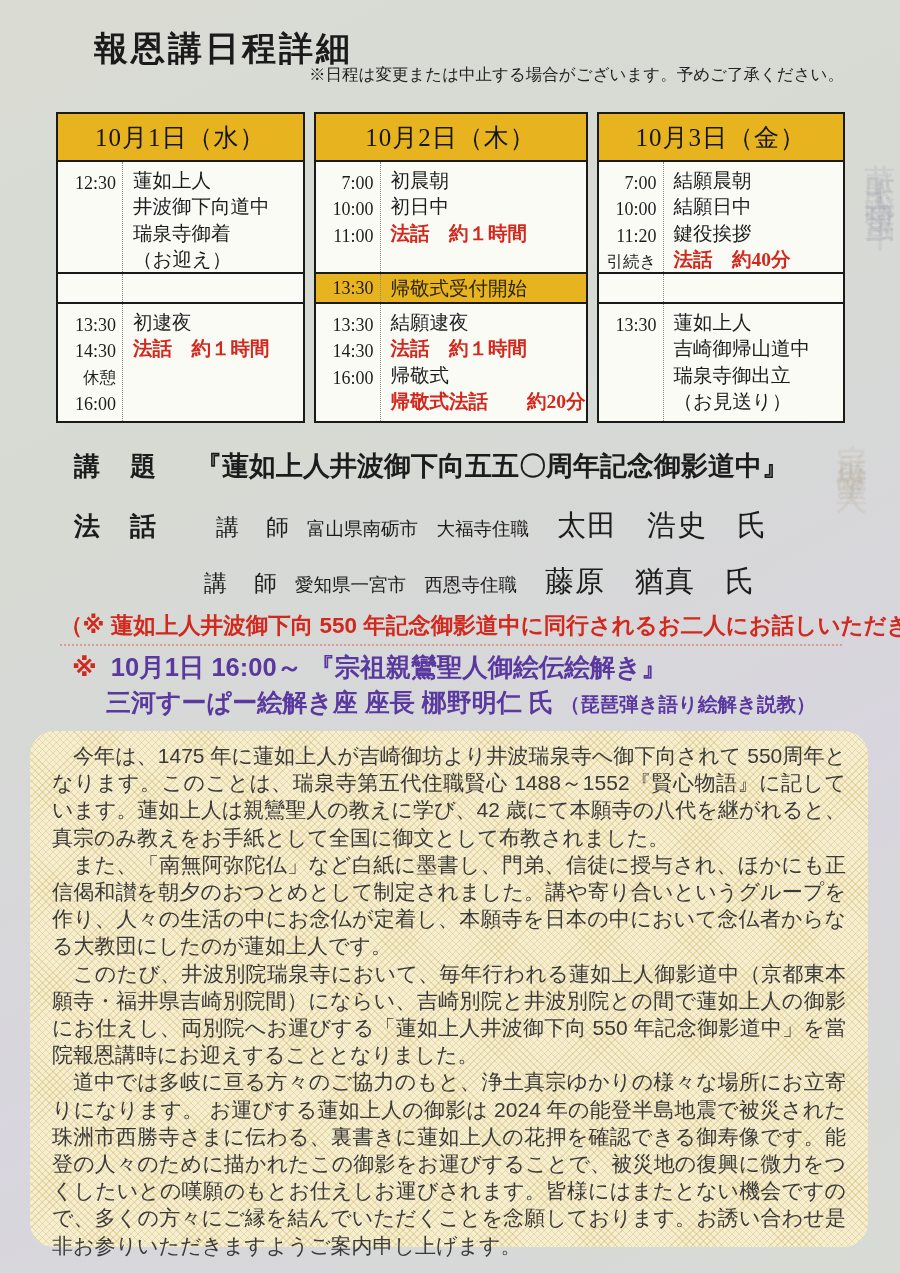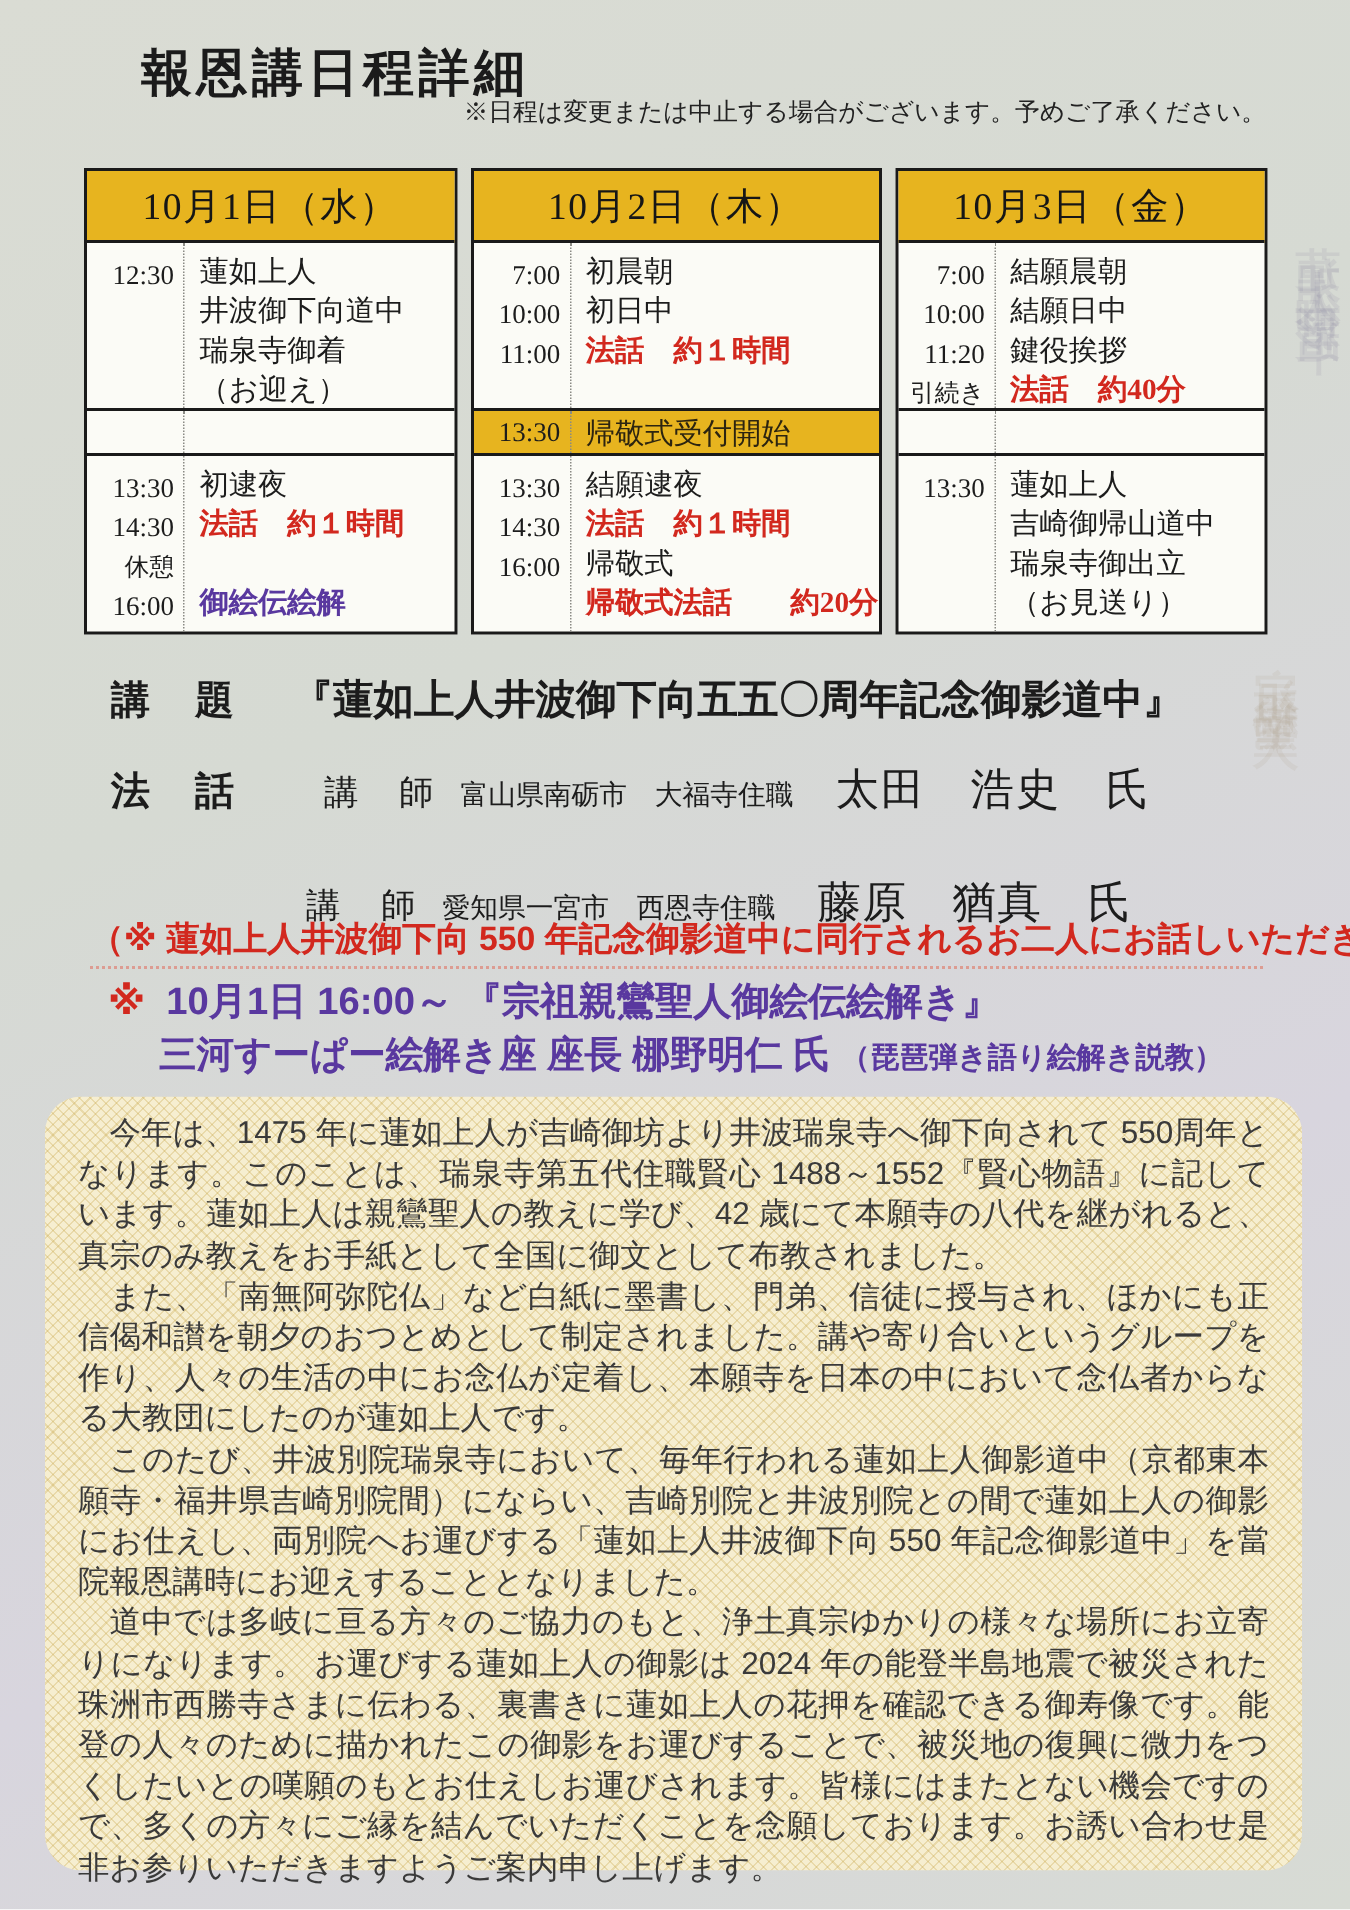--- a/index.html
+++ b/index.html
@@ -40,21 +40,21 @@
   }
   .strip.gold{background:#e7b41f;}
   .strip .t{font-size:18px;}
   .strip .e{font-size:19.5px; color:#2c2410; font-weight:normal;}
   
   .lect-line{position:absolute; display:flex; align-items:baseline; white-space:nowrap;}
   .lbl-big{font-size:26px; font-weight:bold; letter-spacing:2px;}
   .theme-text{font-size:27px; font-weight:bold; margin-left:37px;}
   .koshi{font-size:23px; letter-spacing:2px;}
   .affil{font-size:18.5px; margin-left:16px;}
-  .spk-name{font-size:29px; margin-left:28px; letter-spacing:1px;margin-top:20px;}
+  .spk-name{font-size:29px; margin-left:28px; letter-spacing:1px;}
   .red-note{
     position:absolute; left:60px; top:610px; width:782px;
     font-family:"Liberation Sans","DejaVu Sans",sans-serif;
     font-size:22.5px; font-weight:bold; color:#d2281e; white-space:nowrap;
     border-bottom:2px dotted #dc9c92; padding-bottom:3px;
   }
   
   .etoki1{position:absolute; left:72px; top:650px; font-family:"Liberation Sans","DejaVu Sans",sans-serif;
     font-size:25.5px; font-weight:bold; color:#59389f; white-space:nowrap;}
   .etoki1 .ast{color:#d2281e; margin-right:14px;}
@@ -132,21 +132,20 @@
           <div class="row">
             <div class="t">14:30</div>
             <div class="e r">法話　約１時間</div>
           </div>
           <div class="row">
             <div class="t jp">休憩</div>
             <div class="e k"></div>
           </div>
           <div class="row">
             <div class="t">16:00</div>
-            <div class="e p">御絵伝絵解</div>
           </div>
         </div>
       </div>
       <div class="day-table">
         <div class="day-header">10月2日（木）</div>
         <div class="sec morning">
           <div class="dotline"></div>
           <div class="row">
             <div class="t">7:00</div>
             <div class="e k">初晨朝</div>
@@ -231,21 +230,21 @@
           </div>
         </div>
       </div>
     </div>
 
   <div class="lect-line" style="left:74px; top:448px;">
     <span class="lbl-big">講　題</span>
     <span class="theme-text">『蓮如上人井波御下向五五〇周年記念御影道中』</span>
   </div>
 
-  <div class="lect-line" style="left:74px; top:487px;">
+  <div class="lect-line" style="left:74px; top:506px;">
     <span class="lbl-big">法　話</span>
     <span class="koshi" style="margin-left:58px;">講　師</span>
     <span class="affil">富山県南砺市　大福寺住職</span>
     <span class="spk-name">太田　浩史　氏</span>
   </div>
 
   <div class="lect-line" style="left:204px; top:562px;">
     <span class="koshi">講　師</span>
     <span class="affil">愛知県一宮市　西恩寺住職</span>
     <span class="spk-name">藤原　猶真　氏</span>

